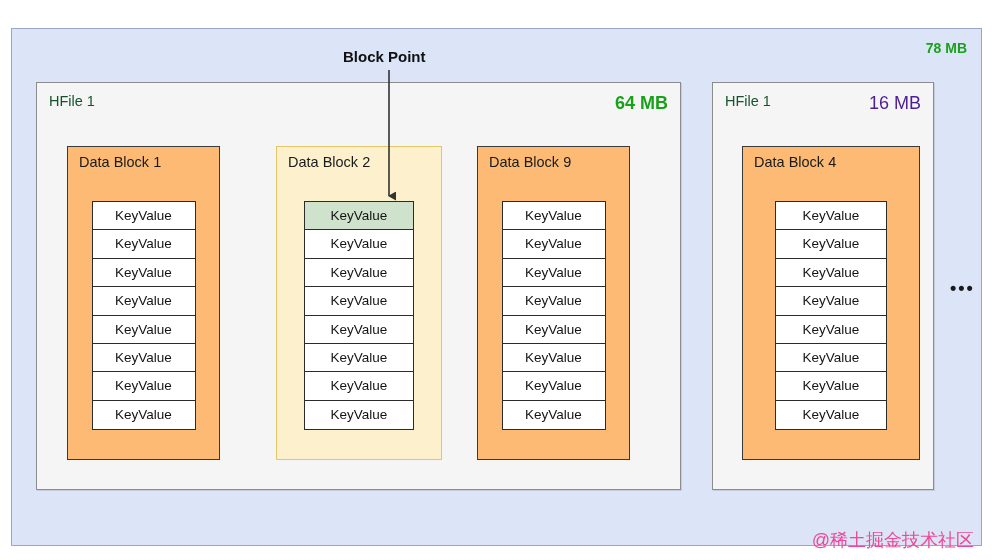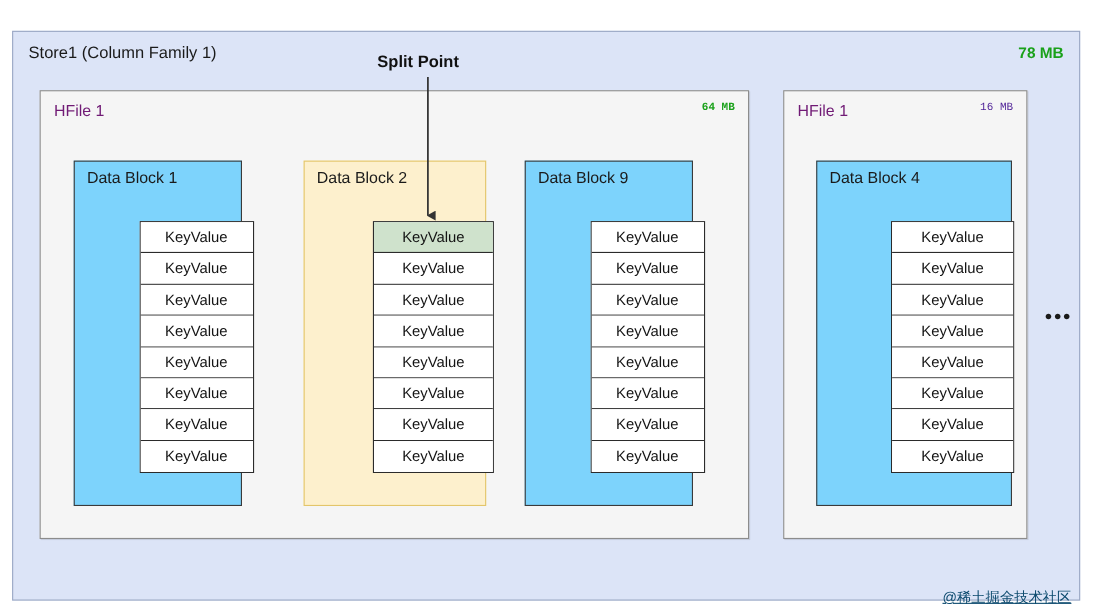--- a/index.html
+++ b/index.html
@@ -59,40 +59,39 @@
     box-sizing:border-box;
     box-shadow:1px 1px 0 rgba(0,0,0,0.10);
   }
   #hfile-1{ left:36px; top:82px; width:645px; height:408px; }
   #hfile-2{ left:712px; top:82px; width:222px; height:408px; }
 
   .hfile-title{
     position:absolute;
     left:12px; top:10px;
     font-size:14.5px;
-    color:#701a75;
+    color:#14532d;
     white-space:nowrap;
   }
   .hfile-size{
     position:absolute;
     right:12px; top:10px;
-    font-size:10px;
-    white-space:nowrap;
-    font-family:Liberation Mono, monospace;
+    font-size:18px;
+    white-space:nowrap;
   }
   .size-green{ color:#1aa11a; font-weight:bold; }
   .size-black{ color:#4c1d95; font-weight:normal; }
 
   
   .data-block{
     position:absolute;
     top:146px;
     width:153px;
     height:314px;
-    background:#7dd3fc;
+    background:#fdba74;
     border:1.5px solid #3a3a3a;
     box-sizing:border-box;
   }
   .data-block.highlight{
     background:#fdf0cd;
     border:1.5px solid #e3c56a;
   }
   #data-block-1{ left:67px; }
   #data-block-2{ left:276px; width:166px;padding-left:12px; }
   #data-block-3{ left:477px; }
@@ -109,21 +108,20 @@
   
   .kv-stack{
     position:absolute;
     top:54px;
     left:50%;
     transform:translateX(-50%);
     width:104px;
     border:1.5px solid #2b2b2b;
     box-sizing:border-box;
     background:#ffffff;
-    margin-left:35px;
   }
   #data-block-2 .kv-stack{ width:110px; }
   #data-block-4 .kv-stack{ width:112px; }
 
   .kv-cell{
     height:28.4px;
     line-height:28.4px;
     text-align:center;
     font-size:13.5px;
     color:#141414;
@@ -143,31 +141,29 @@
     font-weight:bold;
     letter-spacing:2px;
     color:#1a1a1a;
     line-height:1;
   }
 
   
   #watermark{
     position:absolute;
     right:20px; bottom:8px;
-    font-size:13px;
-    color:#0c4a6e;
-    white-space:nowrap;
-    text-decoration:underline;
+    font-size:18px;
+    color:#ec4899;
+    white-space:nowrap;
   }
 </style>
 </head>
 <body>
 
 <div id="store-container">
-  <div id="store-title">Store1 (Column Family 1)</div>
   <div id="store-size">78 MB</div>
 </div>
 
 <div class="hfile" id="hfile-1">
   <div class="hfile-title">HFile 1</div>
   <div class="hfile-size size-green">64 MB</div>
 </div>
 
 <div class="hfile" id="hfile-2">
   <div class="hfile-title">HFile 1</div>
@@ -226,21 +222,21 @@
     <div class="kv-cell">KeyValue</div>
     <div class="kv-cell">KeyValue</div>
     <div class="kv-cell">KeyValue</div>
     <div class="kv-cell">KeyValue</div>
   </div>
 </div>
 
 <div id="hfile-ellipsis">•••</div>
 
 <div id="split-point-group">
-  <div id="split-point-label">Split Point</div>
+  <div id="split-point-label">Block Point</div>
   <svg width="994" height="560" style="position:absolute;left:0;top:0;">
     <defs>
       <marker id="arrowhead" markerWidth="9" markerHeight="8" refX="4.5" refY="7" orient="auto" markerUnits="userSpaceOnUse">
         <polygon points="0,0 9,0 4.5,8" fill="#333333"></polygon>
       </marker>
     </defs>
     <line x1="389" y1="70" x2="389" y2="196" stroke="#333333" stroke-width="1.6" marker-end="url(#arrowhead)"></line>
   </svg>
 </div>
 

